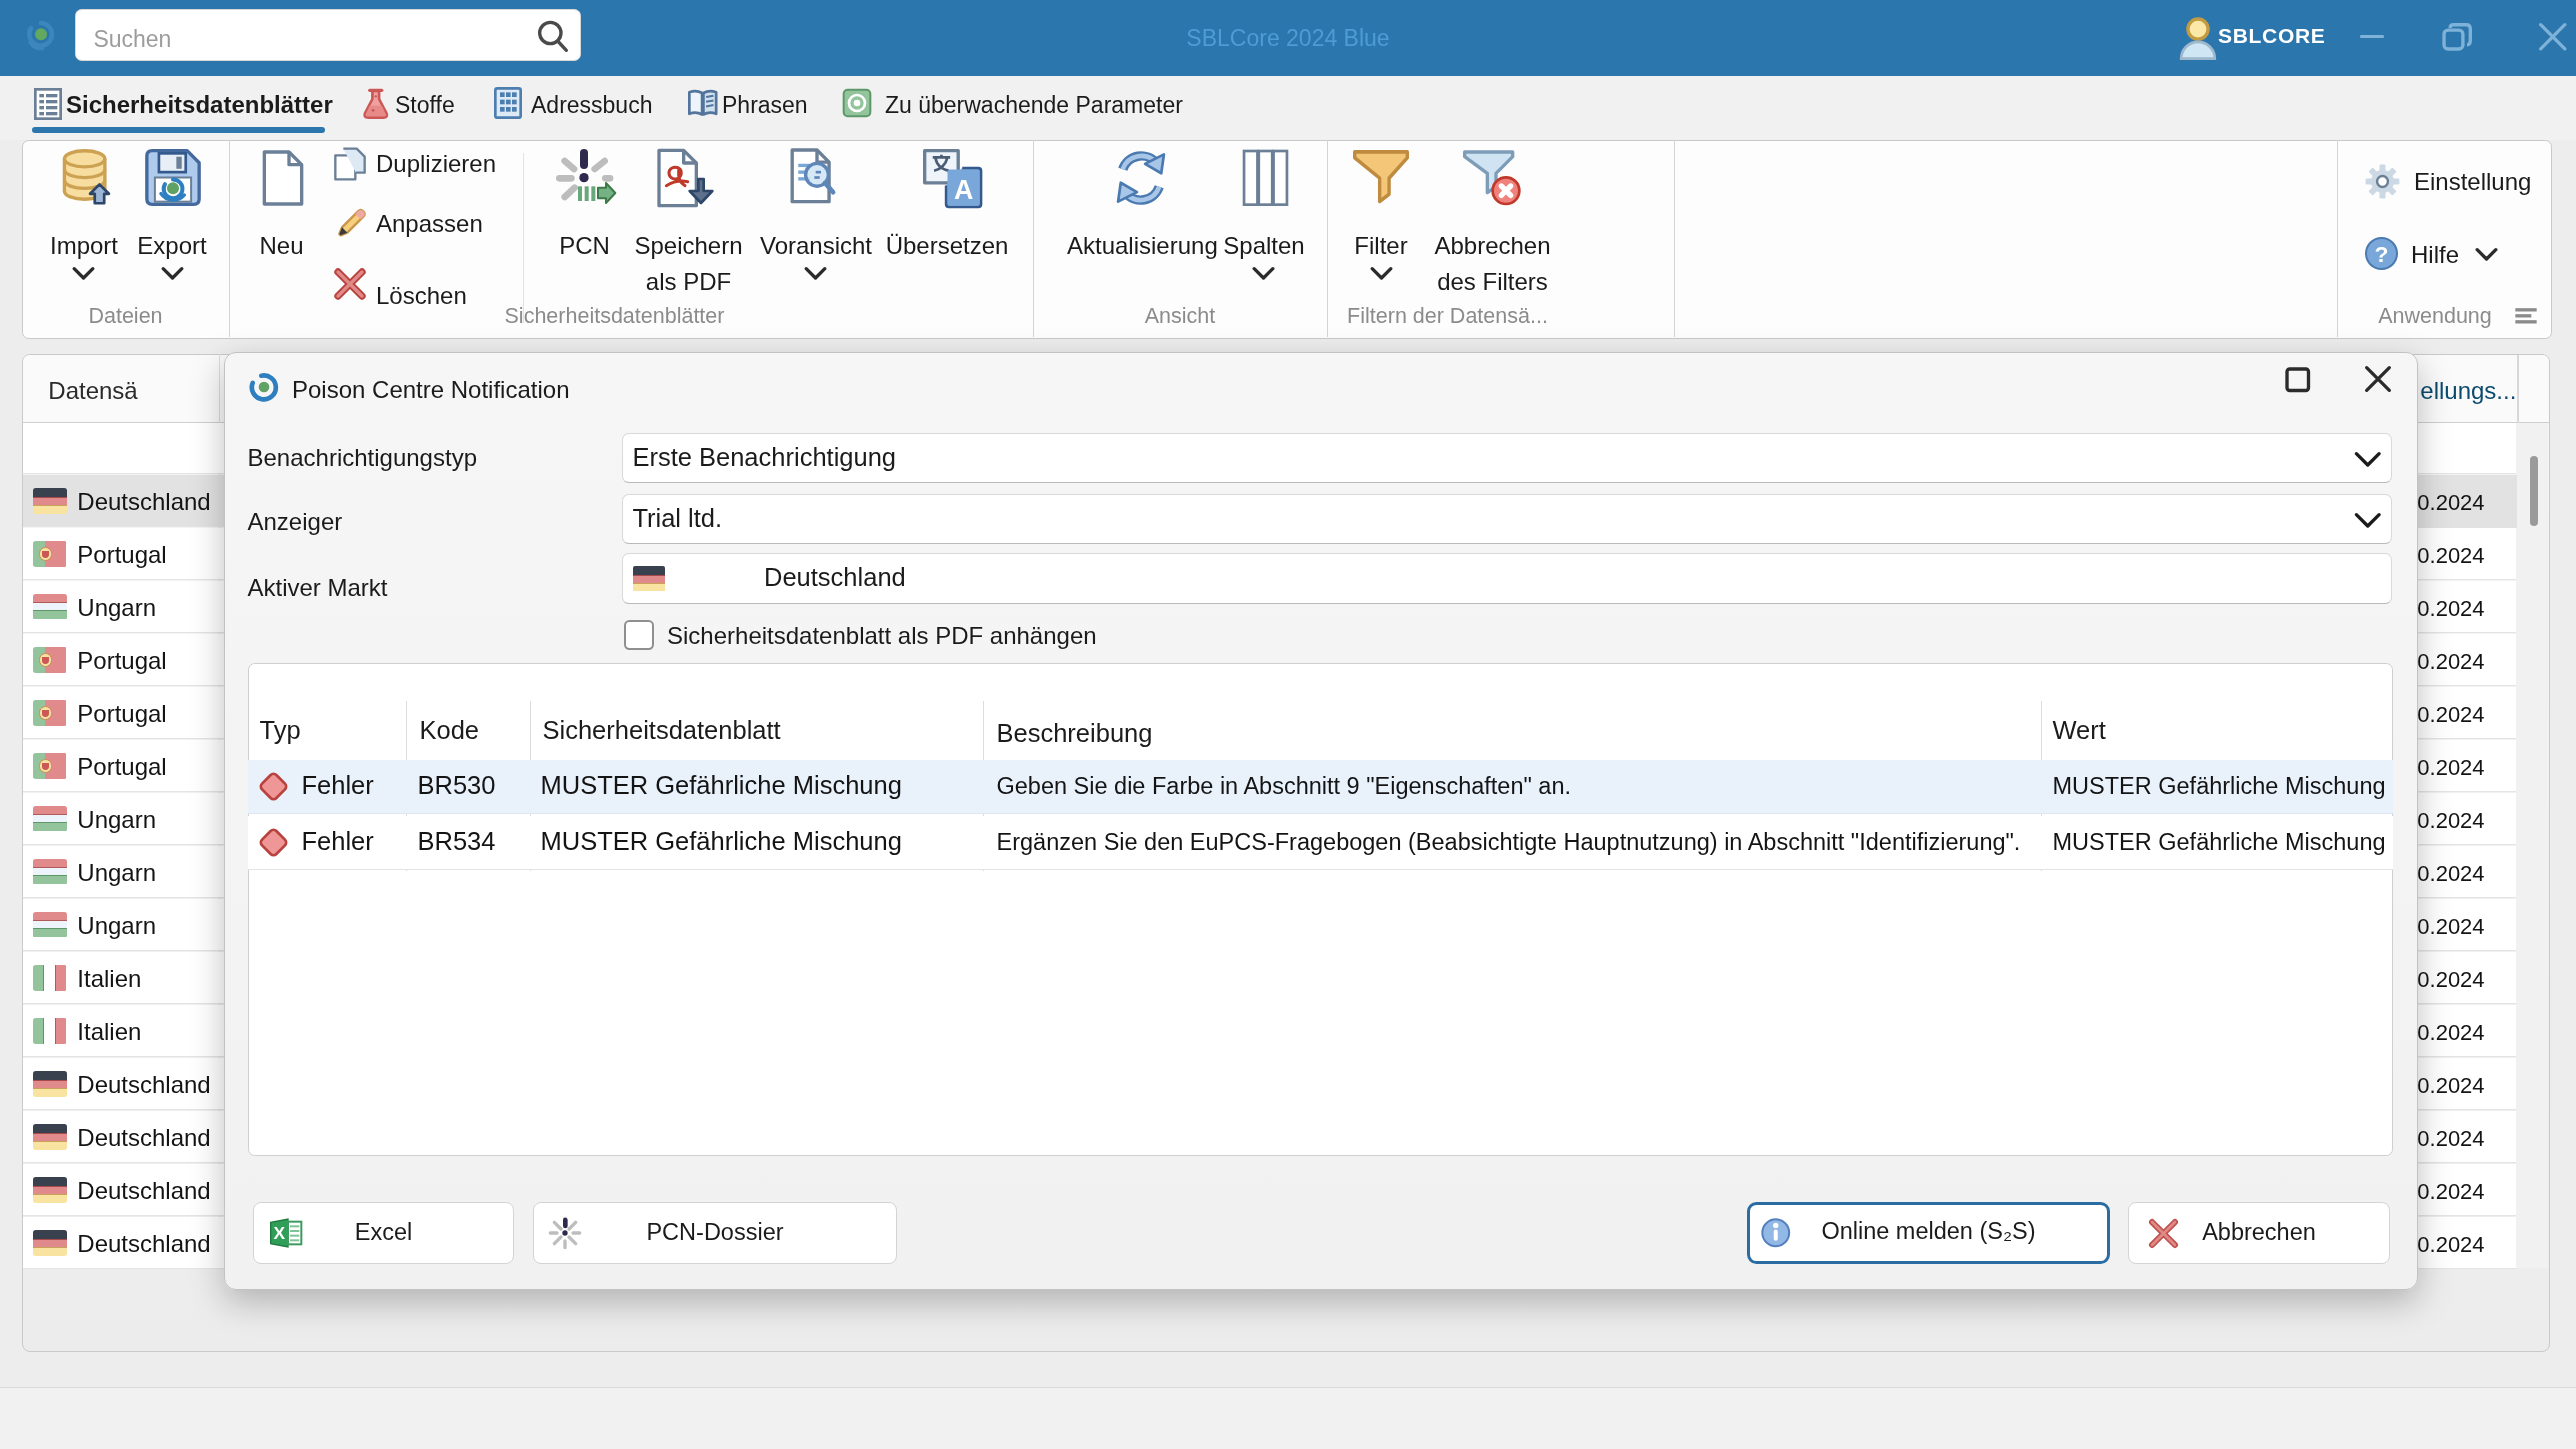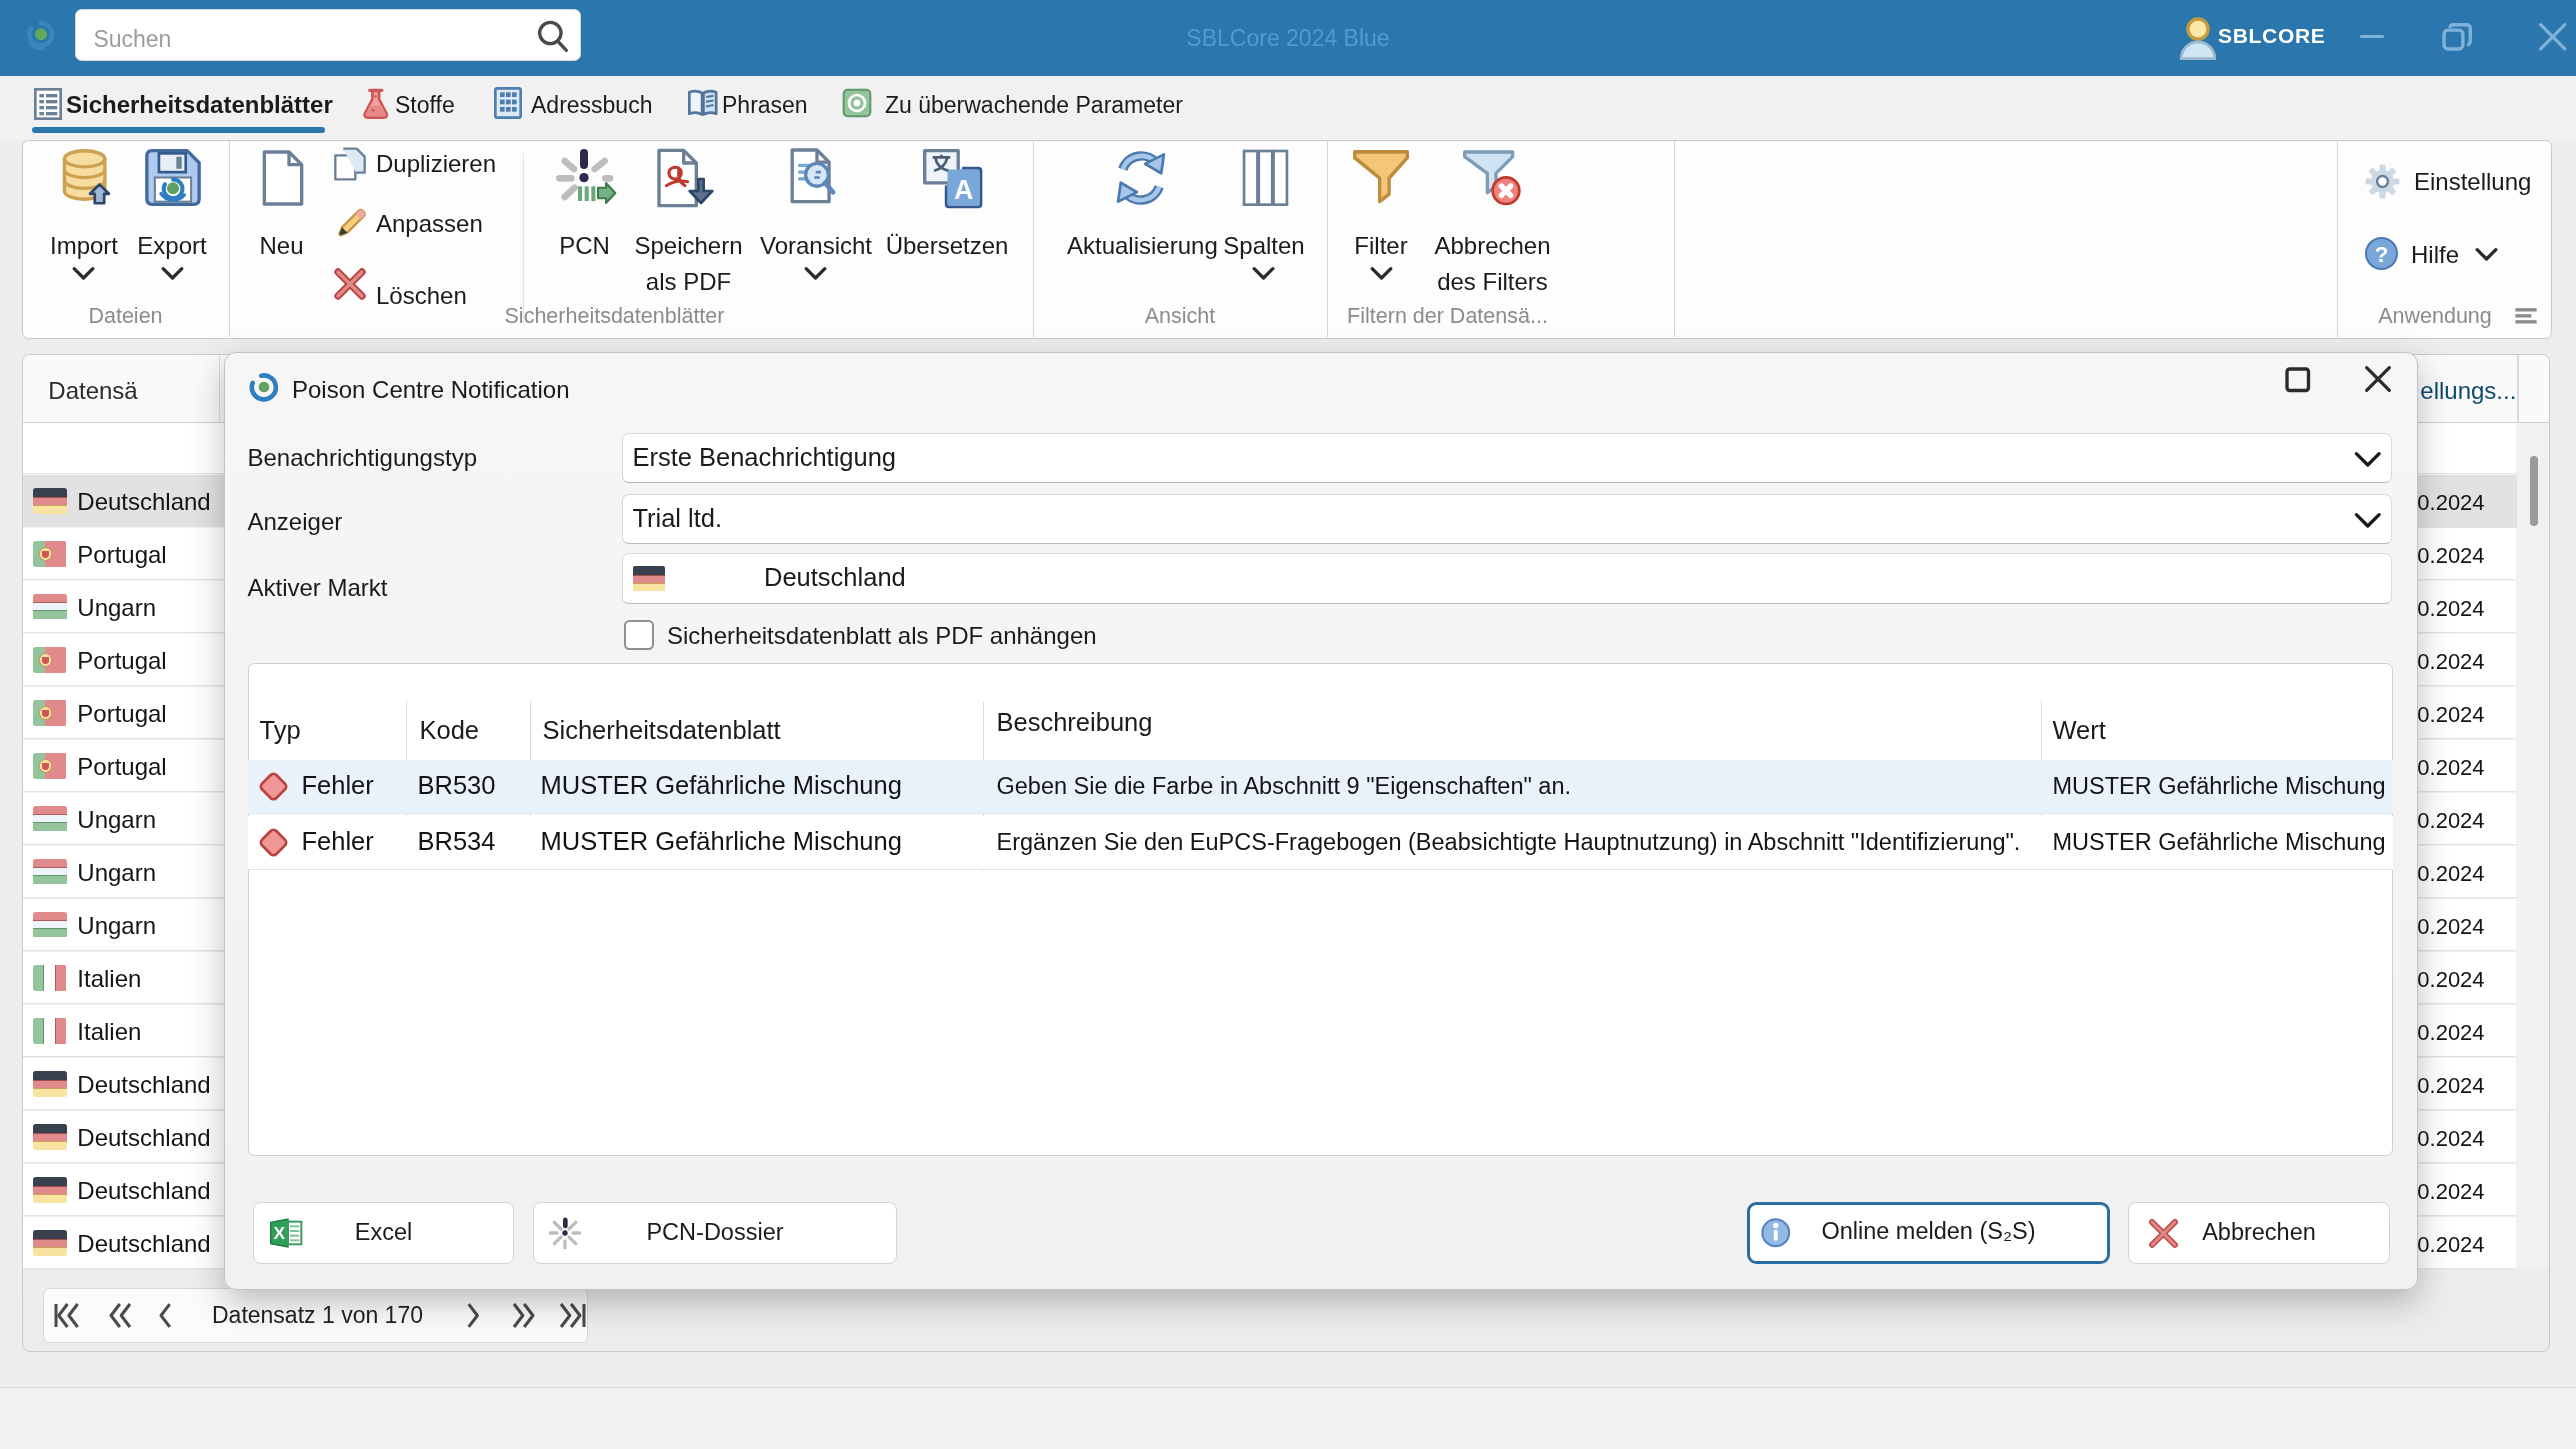--- a/index.html
+++ b/index.html
@@ -466,43 +466,20 @@
         <div class="flag">
           <div style="height:8.7px;background:#39404e;"></div>
           <div style="height:8px;background:#e08a8c;border-top:1.3px solid #a94a4a;"></div>
           <div style="height:8.7px;background:#f8e3a0;border-top:1.3px solid #c9a35c;"></div>
         </div>
         <div class="rowlabel">Deutschland</div>
         <div style="position:absolute;left:2394px;top:14.8px;font-size:22px;color:#141414;">0.2024</div>
       </div>
   </div>
 
-  <div class="abs" style="left:21px;top:934px;width:545px;height:55px;background:#fbfbfb;border:1.3px solid #d8d8d8;border-radius:6.7px;">
-    <svg class="abs" width="27" height="27" viewBox="0 0 40 40" style="left:10px;top:13.4px;">
-      <line x1="3" y1="3" x2="3" y2="37" stroke="#4a4a4a" stroke-width="4.5"></line>
-      <path d="M 20 3 L 7 20 L 20 37 M 35 3 L 22 20 L 35 37" fill="none" stroke="#4a4a4a" stroke-width="4.5" stroke-linejoin="round"></path>
-    </svg>
-    <svg class="abs" width="23" height="27" viewBox="0 0 34 40" style="left:65px;top:13.4px;">
-      <path d="M 16 3 L 3 20 L 16 37 M 31 3 L 18 20 L 31 37" fill="none" stroke="#4a4a4a" stroke-width="4.5" stroke-linejoin="round"></path>
-    </svg>
-    <svg class="abs" width="13.4" height="27" viewBox="0 0 20 40" style="left:115px;top:13.4px;">
-      <path d="M 16 3 L 3 20 L 16 37" fill="none" stroke="#4a4a4a" stroke-width="4.5" stroke-linejoin="round"></path>
-    </svg>
-    <div class="abs" style="left:168px;top:13.4px;font-size:23px;color:#222;">Datensatz 1 von 170</div>
-    <svg class="abs" width="13.4" height="27" viewBox="0 0 20 40" style="left:422px;top:13.4px;">
-      <path d="M 4 3 L 17 20 L 4 37" fill="none" stroke="#4a4a4a" stroke-width="4.5" stroke-linejoin="round"></path>
-    </svg>
-    <svg class="abs" width="23" height="27" viewBox="0 0 34 40" style="left:468px;top:13.4px;">
-      <path d="M 3 3 L 16 20 L 3 37 M 18 3 L 31 20 L 18 37" fill="none" stroke="#4a4a4a" stroke-width="4.5" stroke-linejoin="round"></path>
-    </svg>
-    <svg class="abs" width="27" height="27" viewBox="0 0 40 40" style="left:515px;top:13.4px;">
-      <path d="M 3 3 L 16 20 L 3 37 M 18 3 L 31 20 L 18 37" fill="none" stroke="#4a4a4a" stroke-width="4.5" stroke-linejoin="round"></path>
-      <line x1="37" y1="3" x2="37" y2="37" stroke="#4a4a4a" stroke-width="4.5"></line>
-    </svg>
-  </div>
 
   <div class="abs" style="left:2508px;top:102px;width:8px;height:70px;background:#9a9a9a;border-radius:4px;"></div>
 </div>
 
 <div class="abs" style="left:0;top:1387px;width:2576px;height:1.3px;background:#d9d9d9;"></div>
 <div class="abs" style="left:0;top:1388px;width:2576px;height:61px;background:#f1f1f1;"></div>
 
 <div class="abs" id="dialog"></div>
 <div class="abs" style="left:224px;top:352px;width:2194px;height:938px;border-radius:12px;overflow:hidden;">
 
@@ -546,21 +523,21 @@
   <div class="abs" style="left:400px;top:268px;width:29.5px;height:29.5px;background:#fff;border:2px solid #8f8f8f;border-radius:5.4px;"></div>
   <div class="dlglabel" style="left:443px;top:267px;">Sicherheitsdatenblatt als PDF anhängen</div>
 
   <div class="abs" id="grpbox"></div>
   <div class="abs" style="left:23.5px;top:311px;width:2145px;height:493px;overflow:hidden;border-radius:6.7px;">
 
     <div class="abs" style="left:0;top:38px;width:2145px;height:60px;border-bottom:1.3px solid #cfcfcf;">
       <div class="th" style="left:12px;top:14.8px;">Typ</div>
       <div class="th" style="left:172px;top:14.8px;">Kode</div>
       <div class="th" style="left:295px;top:14.8px;">Sicherheitsdatenblatt</div>
-      <div class="th" style="left:749px;top:7px;">Beschreibung</div>
+      <div class="th" style="left:749px;top:18px;">Beschreibung</div>
       <div class="th" style="left:1805px;top:14.8px;">Wert</div>
     </div>
     <div class="colline" style="left:158px;"></div>
     <div class="colline" style="left:282px;"></div>
     <div class="colline" style="left:735px;"></div>
     <div class="colline" style="left:1793px;"></div>
 
     <div class="abs" style="left:0;top:97px;width:2145px;height:54px;background:#e9f1fb;border-bottom:1.3px solid #dde6f2;">
       <svg width="31" height="31" viewBox="0 0 46 46" style="left:10px;top:11.4px;">
         <rect x="8" y="8" width="30" height="30" rx="6" transform="rotate(45 23 23)" fill="#ee9796" stroke="#b9413e" stroke-width="4"></rect>

